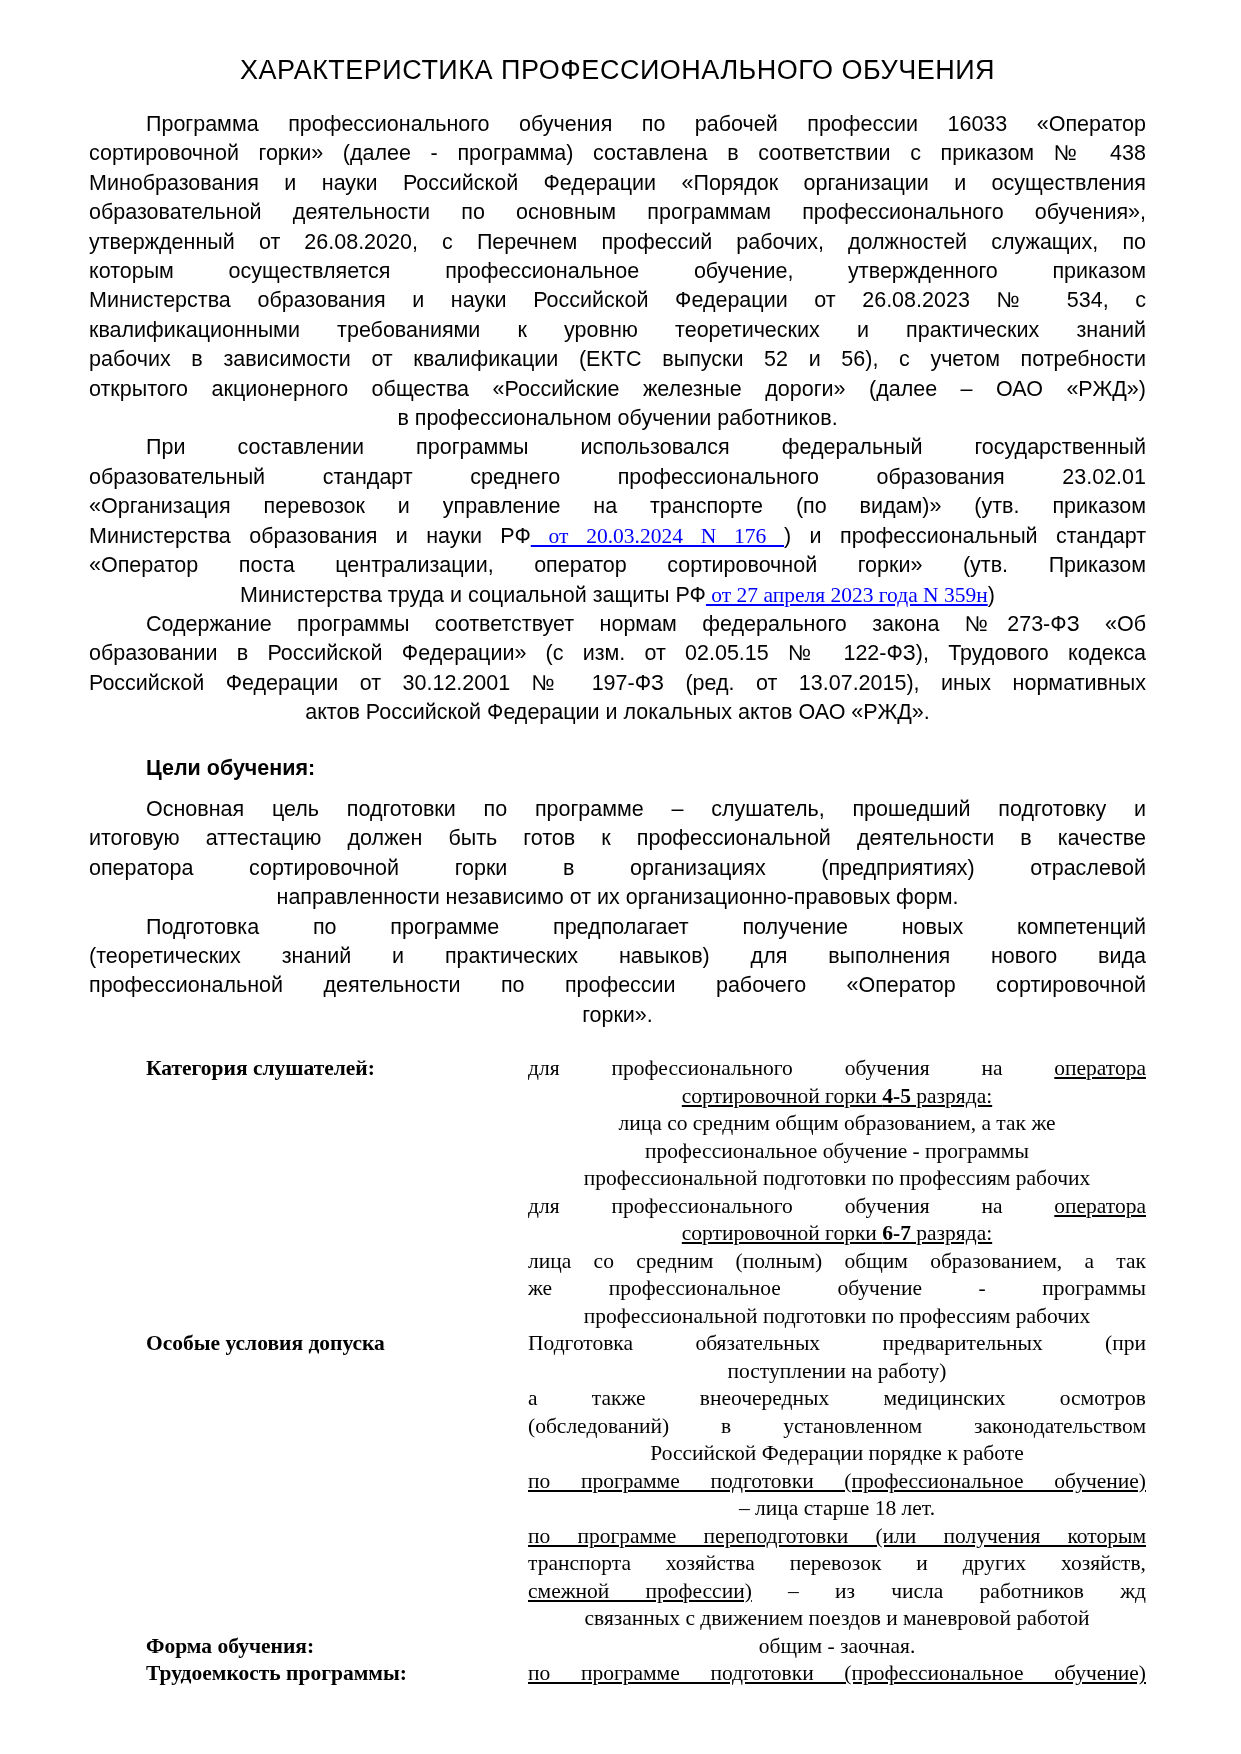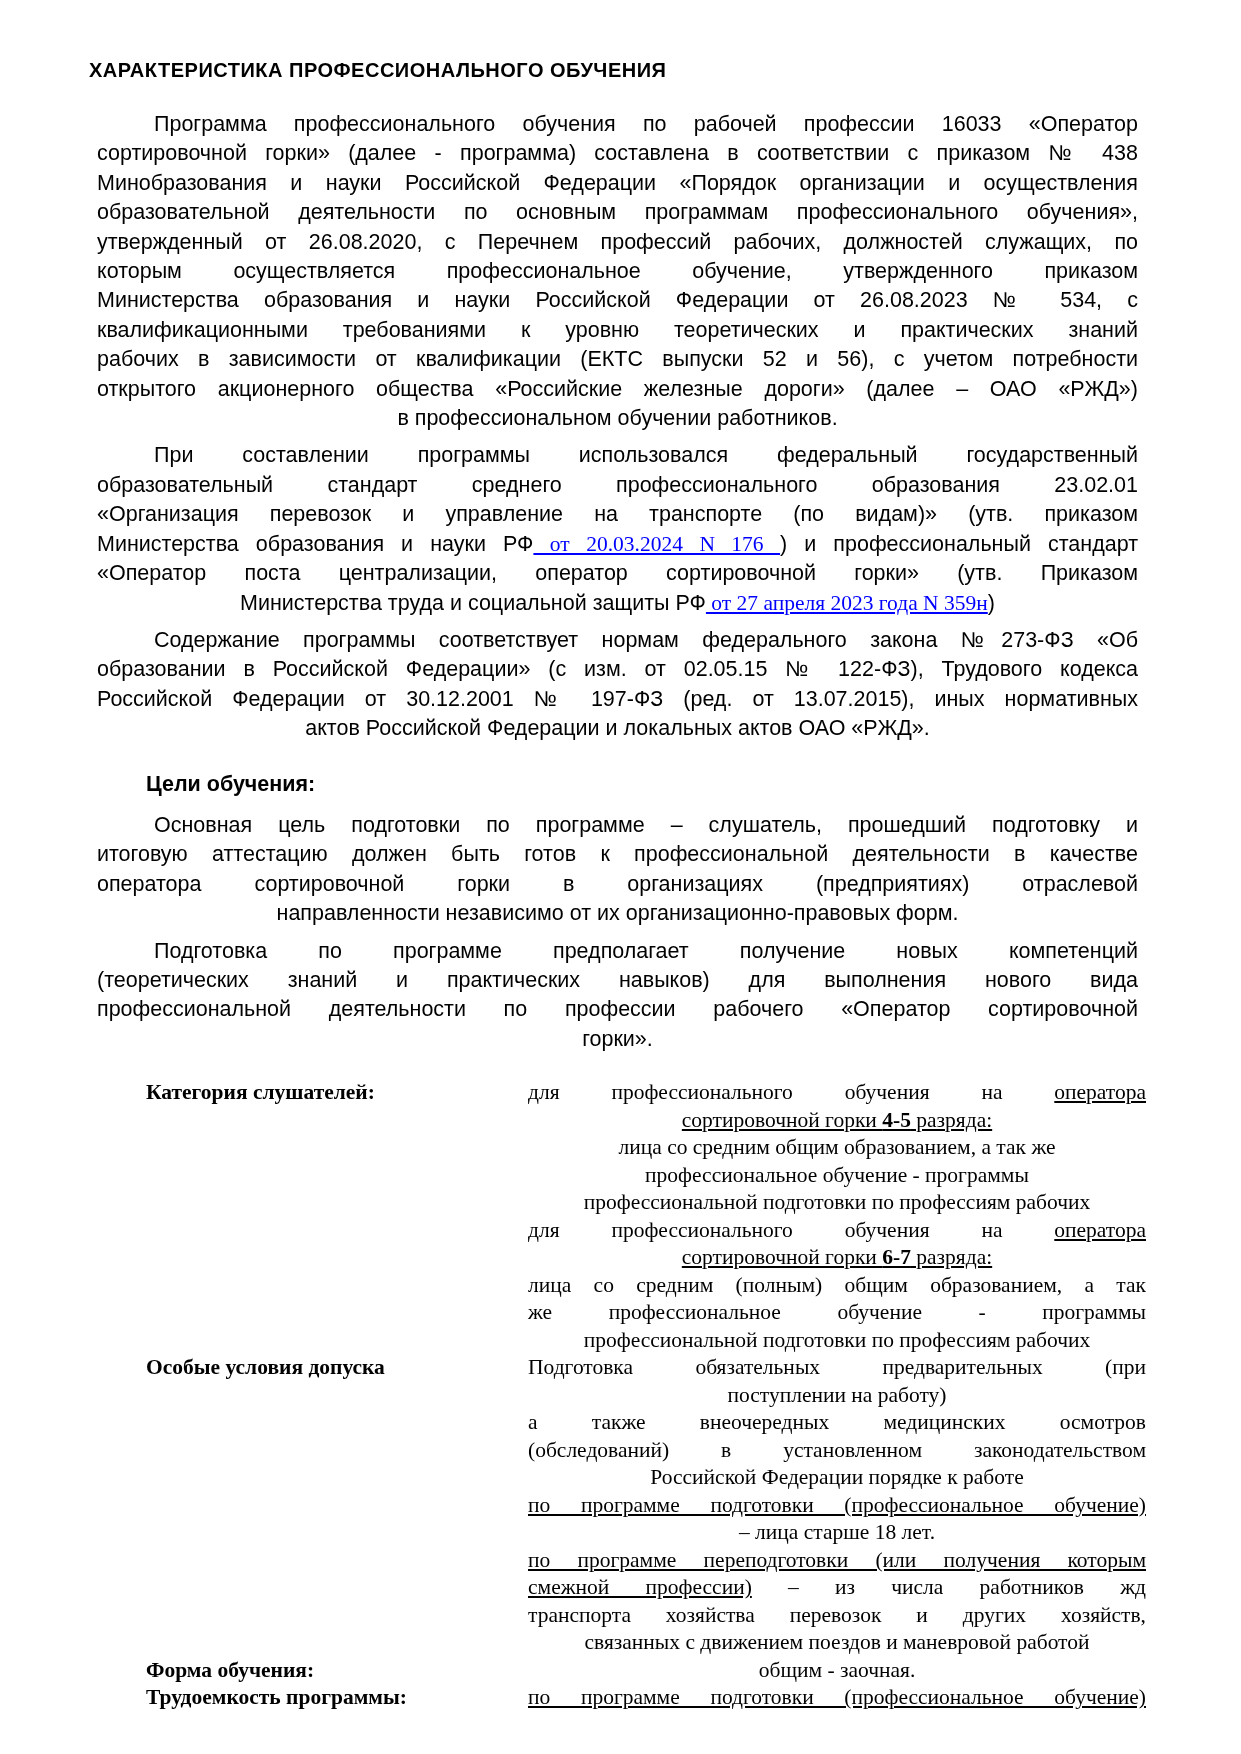--- a/index.html
+++ b/index.html
@@ -3,24 +3,24 @@
 <meta charset="utf-8">
 <style>
   html,body{margin:0;padding:0;background:#ffffff;}
   .page{
     width:1241px;height:1754px;background:#ffffff;color:#000;
     font-family:"Liberation Sans","DejaVu Sans",sans-serif;
     font-size:21.5px;position:relative;overflow:hidden;box-sizing:border-box;
     padding:54px 95px 0 89px;
   }
   .title{
-    font-size:20px;font-weight:bold;margin:0 0 24px 0;
+    font-size:27px;font-weight:normal;text-align:center;margin:0 0 24px 0;
     line-height:32px;letter-spacing:0.5px;
   }
-  .para{margin:8px;}
+  .para{margin:0;}
   .line{line-height:29.4px;white-space:normal;text-align:center;}
   .details .line{line-height:27.5px;}
   .j{text-align:justify;text-align-last:justify;}
   .ind{padding-left:57px;}
   .b{font-weight:bold;}
   .u{text-decoration:underline;}
   .ju{text-align:justify;text-align-last:justify;text-decoration:underline;}
   .goals-heading{font-weight:bold;padding-left:57px;margin:26px 0 12px 0;line-height:29.4px;}
   .details{margin-top:25px;}
   .row{display:flex;align-items:flex-start;font-family:Liberation Serif, serif;}
@@ -109,22 +109,22 @@
       <div class="label">Особые условия допуска</div>
       <div class="value">
         <div class="line j">Подготовка обязательных предварительных (при</div>
         <div class="line">поступлении на работу)</div>
         <div class="line j">а также внеочередных медицинских осмотров</div>
         <div class="line j">(обследований) в установленном законодательством</div>
         <div class="line">Российской Федерации порядке к работе</div>
         <div class="line ju">по программе подготовки (профессиональное обучение)</div>
         <div class="line">– лица старше 18 лет.</div>
         <div class="line ju">по программе переподготовки (или получения которым</div>
+        <div class="line j">транспорта хозяйства перевозок и других хозяйств,</div>
         <div class="line j"><span class="u">смежной профессии)</span><span> – из числа работников жд</span></div>
-        <div class="line j">транспорта хозяйства перевозок и других хозяйств,</div>
         <div class="line">связанных с движением поездов и маневровой работой</div>
       </div>
     </div>
 
     <div class="row">
       <div class="label">Форма обучения:</div>
       <div class="value">
         <div class="line">общим - заочная.</div>
       </div>
     </div>

